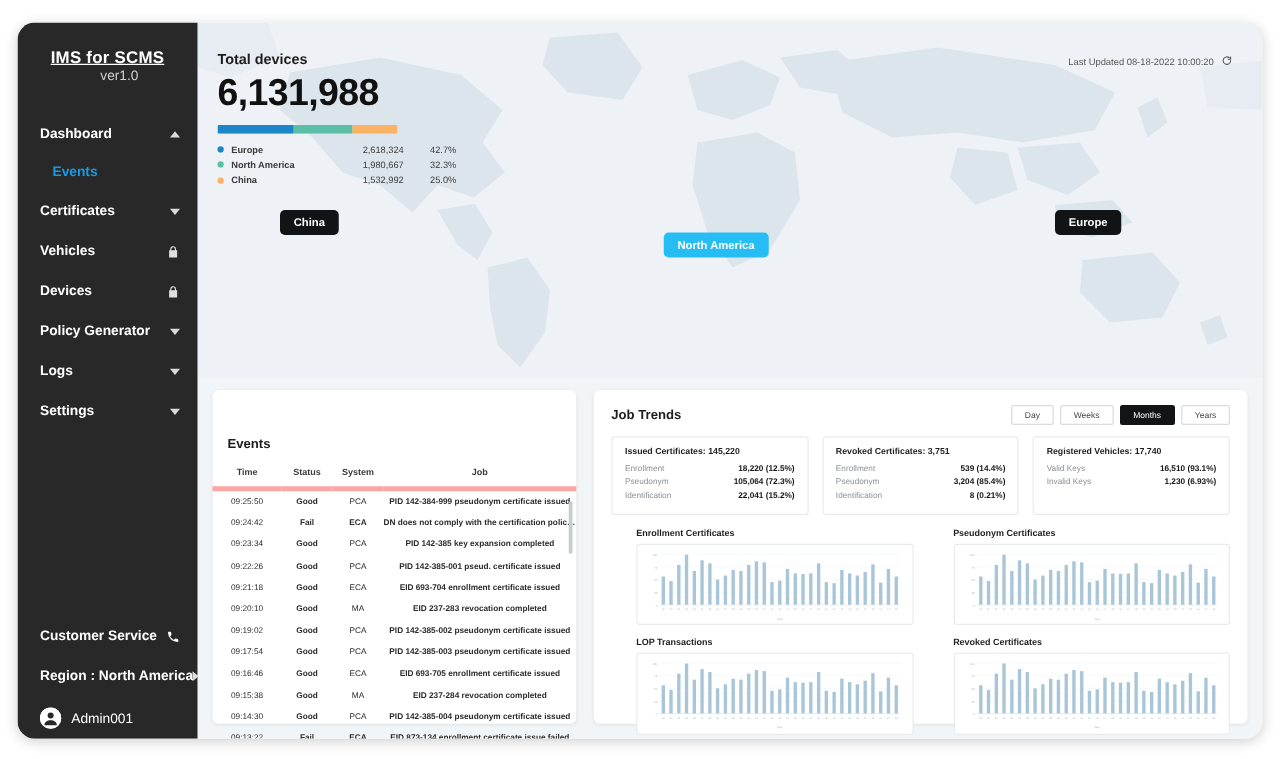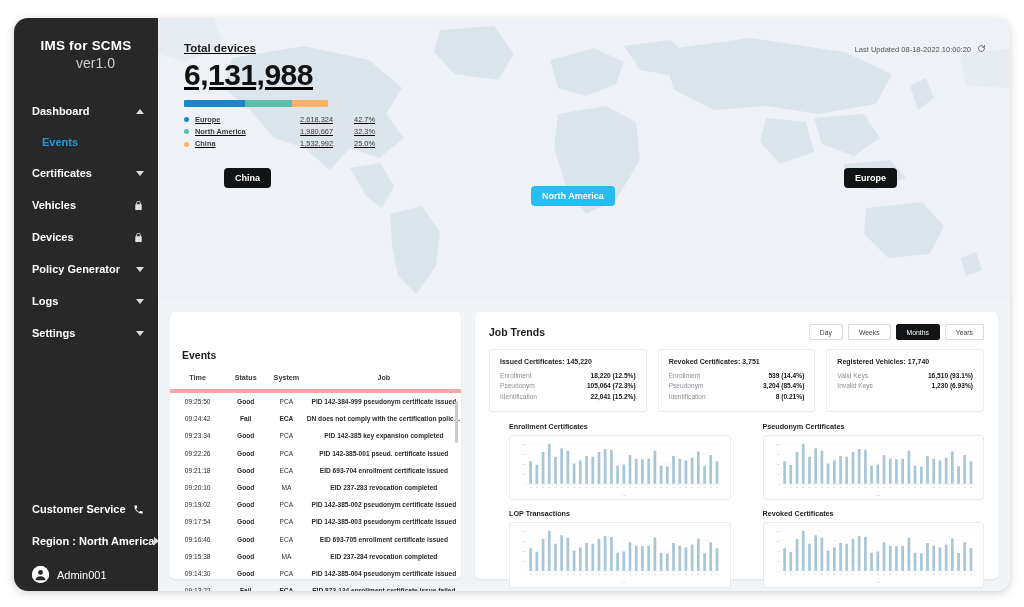--- a/index.html
+++ b/index.html
@@ -30,23 +30,23 @@
     width: 144px; height: 100%;
     background: #282828;
     flex: 0 0 144px;
     display: flex; flex-direction: column;
     padding-top: 20px;
     position: relative;
     z-index: 5;
   }
   .brand { text-align: center; margin-bottom: 24px; }
   .brand-title {
-    color: #ffffff; font-size: 13.5px; font-weight: bold; letter-spacing: .2px;
-  }
-  .brand-ver { color: #cfcfcf; font-size: 14px; margin-top: 2px; margin-left: 19px; }
+    color: #ffffff; font-size: 13.5px; font-weight: bold; letter-spacing: .2px; text-decoration: underline;
+  }
+  .brand-ver { color: #cfcfcf; font-size: 11px; margin-top: 2px; margin-left: 19px; }
 
   .nav { display: flex; flex-direction: column; }
   .nav-item {
     display: flex; align-items: center; justify-content: space-between;
     padding: 8px 14px 8px 18px;
     color: #ffffff; font-size: 11px; font-weight: bold;
     cursor: pointer; min-height: 32px;
   }
   .nav-item .lbl { white-space: nowrap; }
   .sub-item {
@@ -87,21 +87,21 @@
   .main {
     flex: 1 1 auto; position: relative; height: 100%;
     background: #f2f5f8; overflow: hidden;
   }
   .map-area {
     position: absolute; left: 0; top: 0; right: 0; height: 284px;
     background: #eef2f6; overflow: hidden;
   }
   .map-svg { position: absolute; left: 0; top: 0; width: 100%; height: 100%; }
 
-  .totals { position: absolute; left: 26px; top: 24px; z-index: 3; text-decoration: underline; }
+  .totals { position: absolute; left: 16px; top: 24px; z-index: 3; }
   .totals-label { font-size: 11.5px; font-weight: bold; color: #1d1d1d; }
   .totals-number {
     font-size: 30px; font-weight: bold; color: #111; letter-spacing: -.5px;
     margin-top: 5px; line-height: 1.05;
   }
   .seg-bar {
     display: flex; width: 144px; height: 7px; border-radius: 1px;
     overflow: hidden; margin-top: 9px; margin-bottom: 7px;
   }
   .legend-row {

